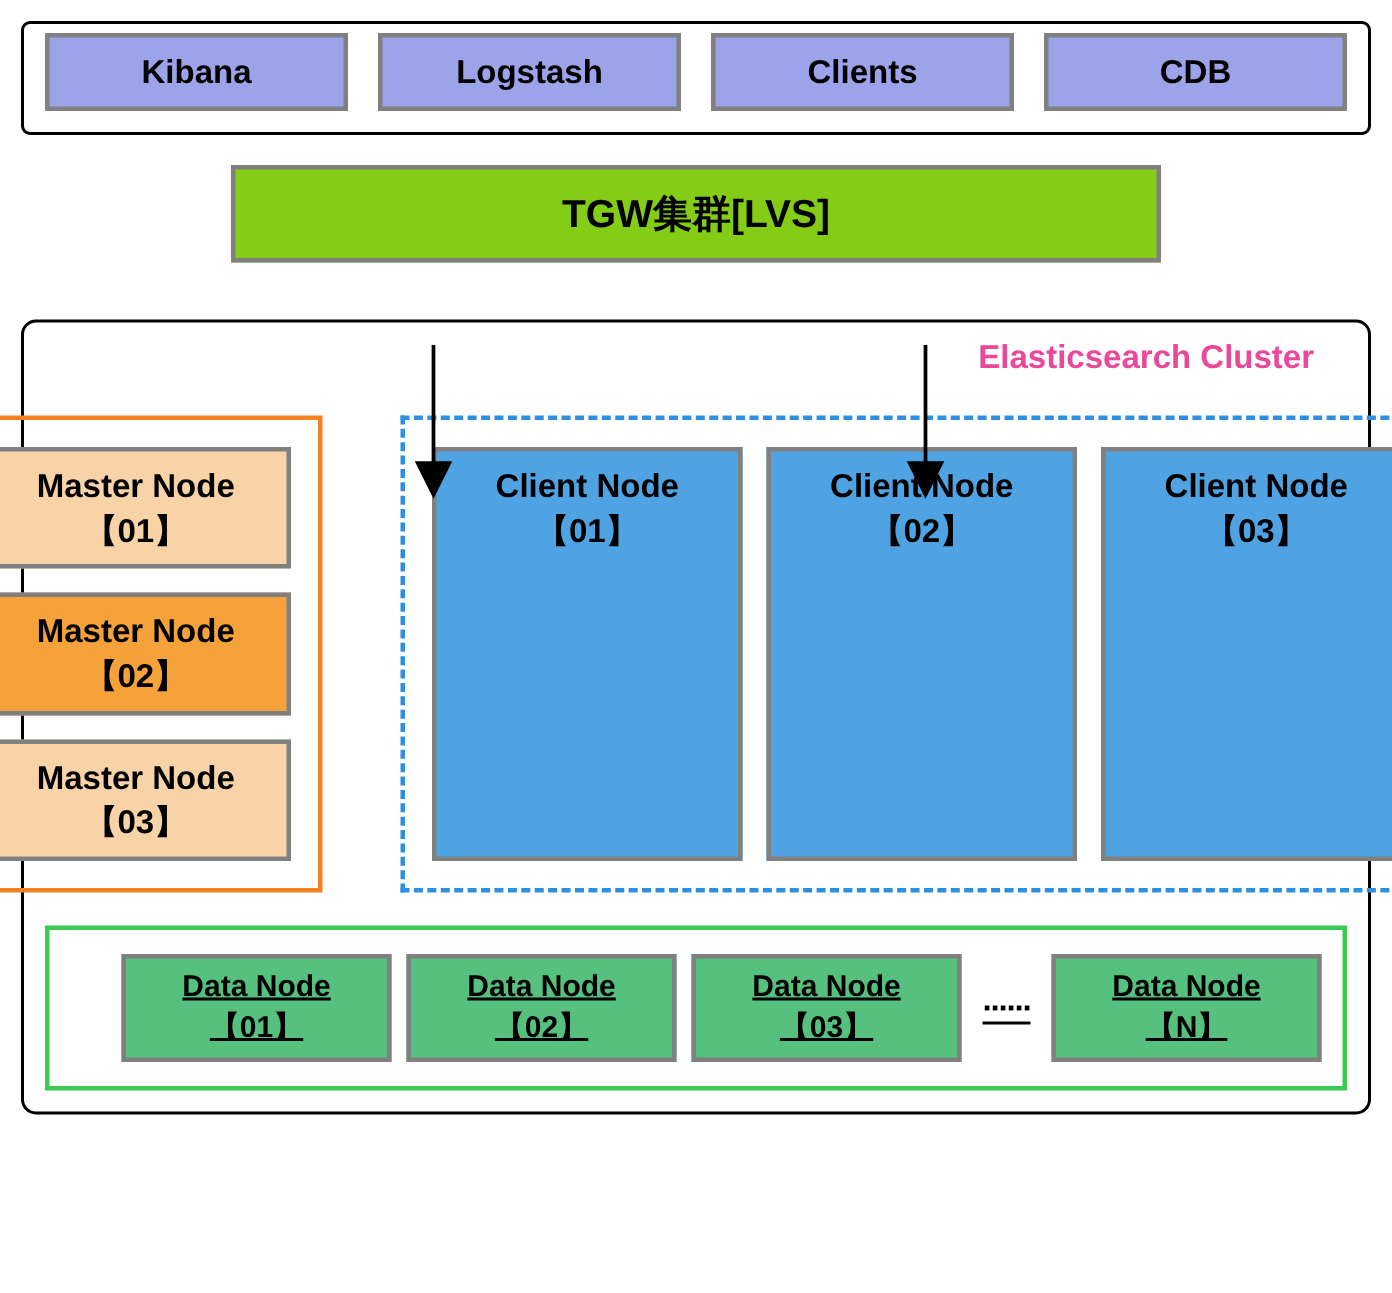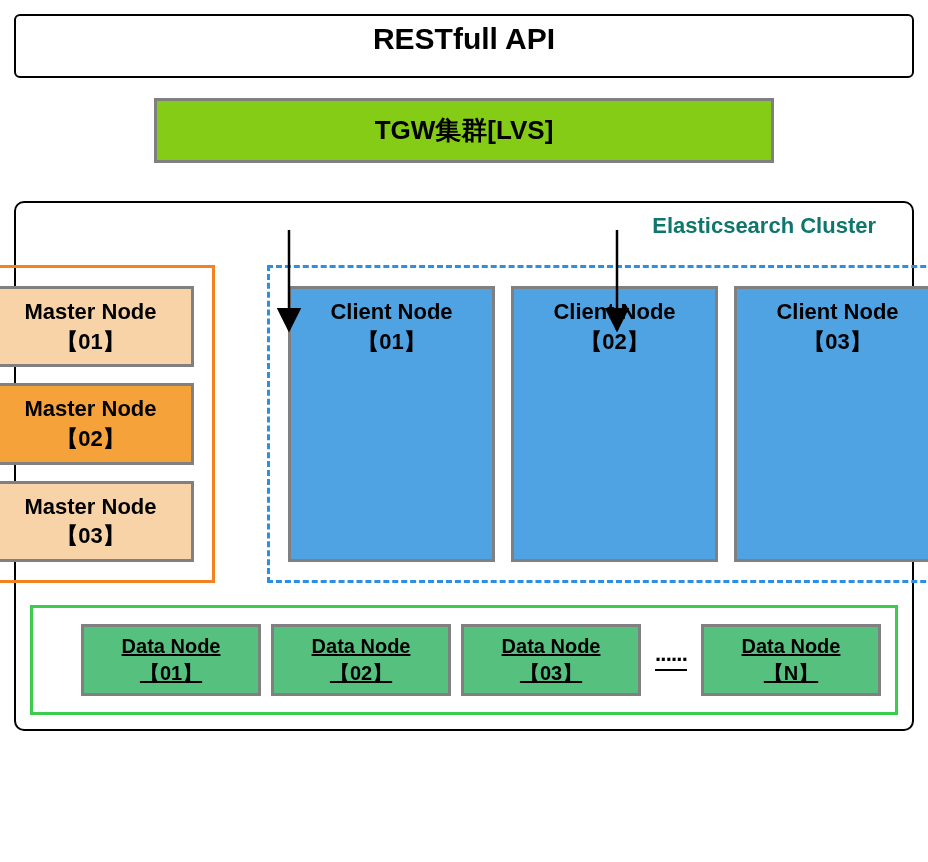--- a/index.html
+++ b/index.html
@@ -60,21 +60,21 @@
     margin-top: 38px;
     padding: 14px;
     position: relative;
   }
   .cluster-label {
     position: absolute;
     top: 10px;
     right: 36px;
     font-size: 22px;
     font-weight: 600;
-    color: #0f766e;
+    color: #ec4899;
   }
 
   .node-groups {
     display: flex;
     justify-content: center;
     gap: 52px;
     margin-top: 48px;
   }
 
   .master-box {
@@ -128,21 +128,26 @@
   .arrows {
     position: absolute;
     top: 0; left: 0;
     pointer-events: none;
   }
 </style>
 </head>
 <body>
 
 <div class="api-block">
-  <div class="api-title">RESTfull  API</div>
+  <div class="api-row">
+    <div class="api-item">Kibana</div>
+    <div class="api-item">Logstash</div>
+    <div class="api-item">Clients</div>
+    <div class="api-item">CDB</div>
+  </div>
 </div>
 
 <div class="tgw-block">TGW集群[LVS]</div>
 
 <div class="cluster">
   <div class="cluster-label">Elasticsearch Cluster</div>
 
   <div class="node-groups">
 
     <div class="master-box">

